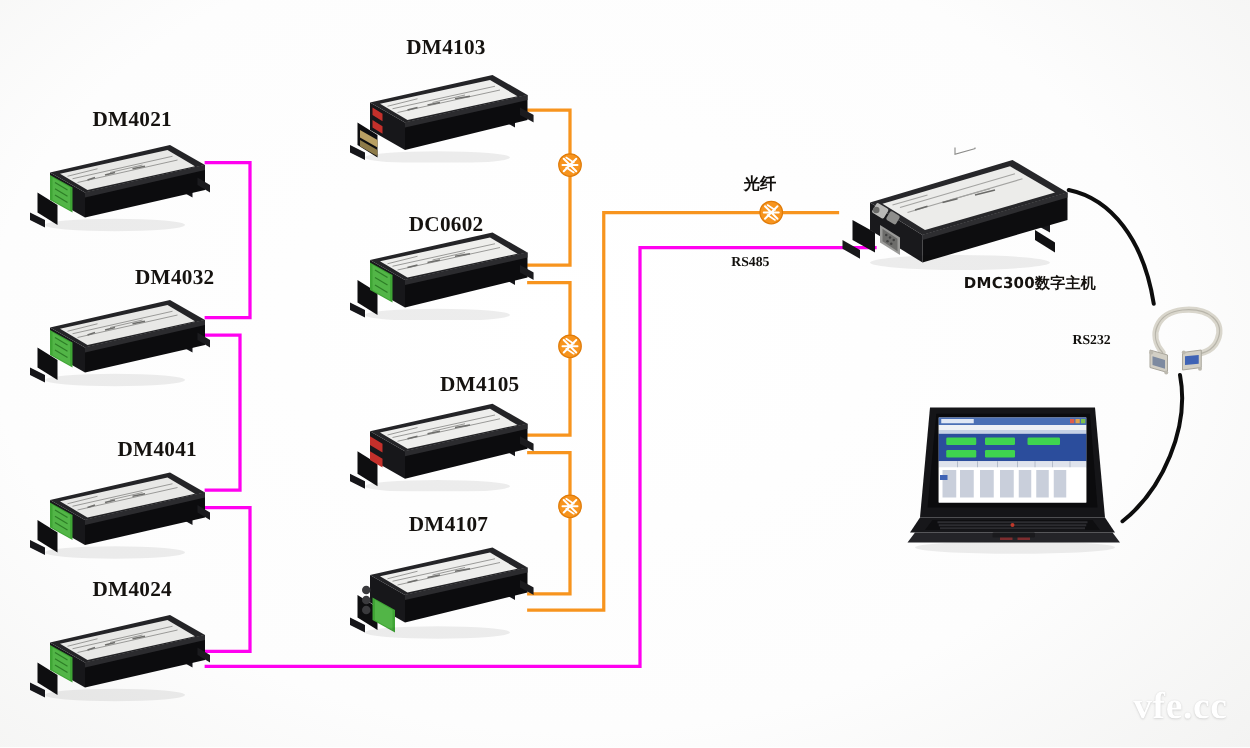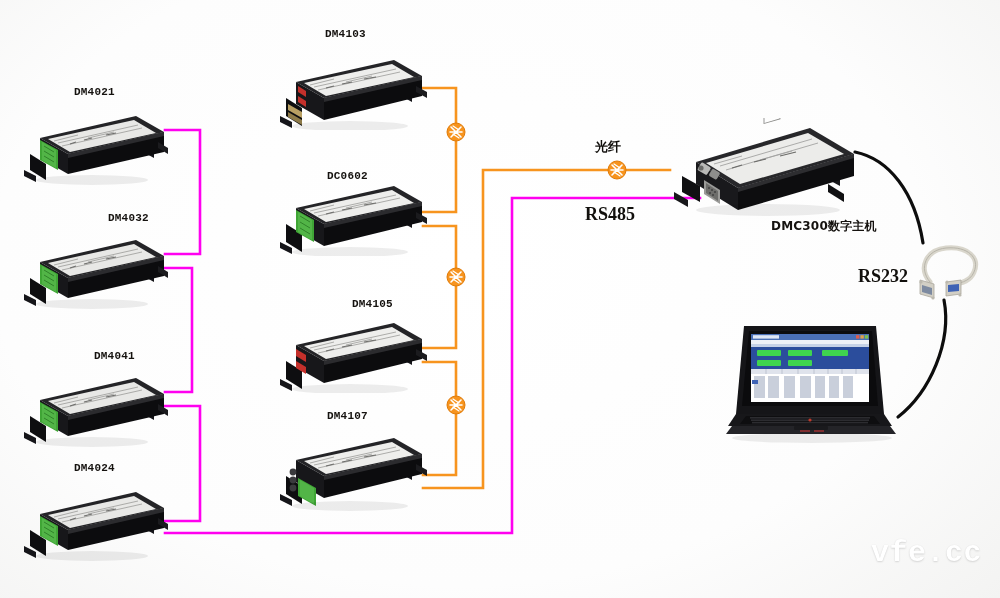--- a/index.html
+++ b/index.html
@@ -21,37 +21,37 @@
   #wires {
     position: absolute;
     left: 0; top: 0;
     width: 1000px; height: 598px;
     pointer-events: none;
   }
 
   
   .dev-label {
     position: absolute;
-    font-family: Liberation Mono, monospace;
+    font-family: Liberation Serif, serif;
     font-weight: bold;
-    font-size: 11px;
+    font-size: 17px;
     color: #15120f;
     letter-spacing: .2px;
     white-space: nowrap;
   }
   .dev-label.cn {
     font-family: "DejaVu Sans", "Liberation Sans", sans-serif;
     font-size: 12px;
     font-weight: bold;
     margin-left: 47px;
   }
   .wire-label {
     position: absolute;
     font-weight: bold;
-    font-size: 18px;
+    font-size: 11px;
     color: #12100d;
     white-space: nowrap;
   }
   .wire-label.cn {
     font-family: "DejaVu Sans", "Liberation Sans", sans-serif;
     font-size: 13px;
   }
 
   
   .module {
@@ -64,22 +64,22 @@
   
   .laptop { position: absolute; }
 
   
   .cable { position: absolute; }
 
   
   #watermark {
     position: absolute;
     right: 18px;
-    bottom: 28px;
-    font-family: Liberation Mono, monospace;
+    bottom: 16px;
+    font-family: Liberation Serif, serif;
     font-size: 30px;
     font-weight: bold;
     color: #ffffff;
     text-shadow: 0 1px 2px rgba(0,0,0,.13), 0 0 1px rgba(0,0,0,.10);
     letter-spacing: .5px;
     user-select: none;
   }
 </style>
 </head>
 <body>

